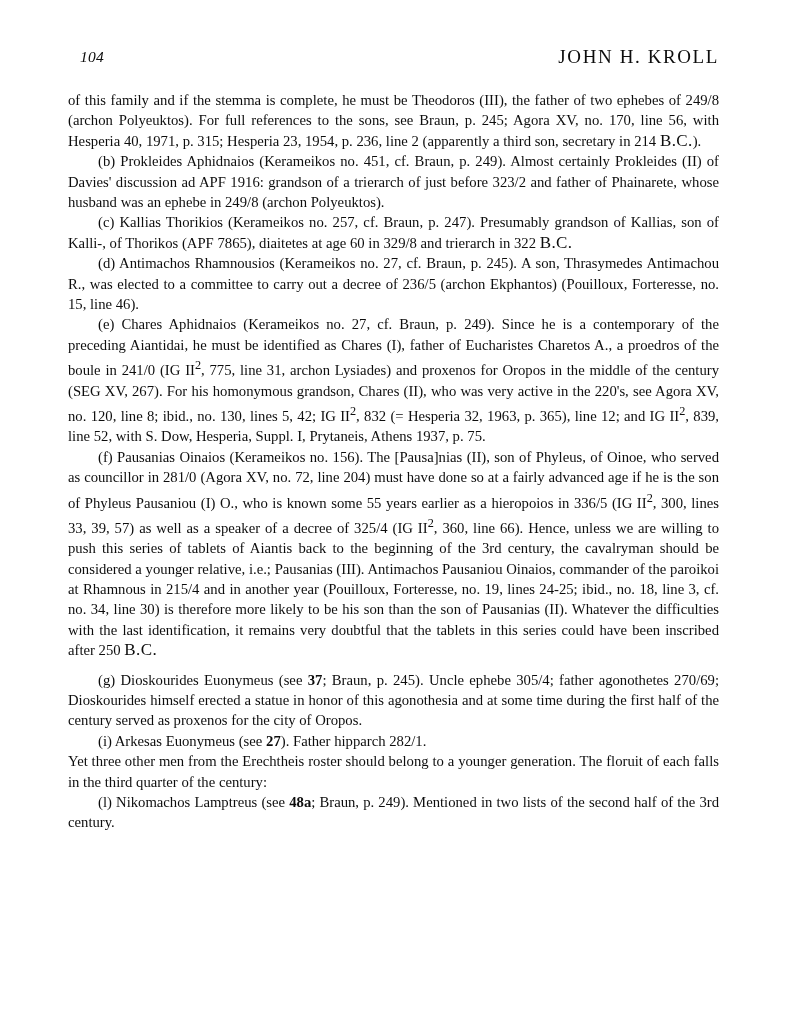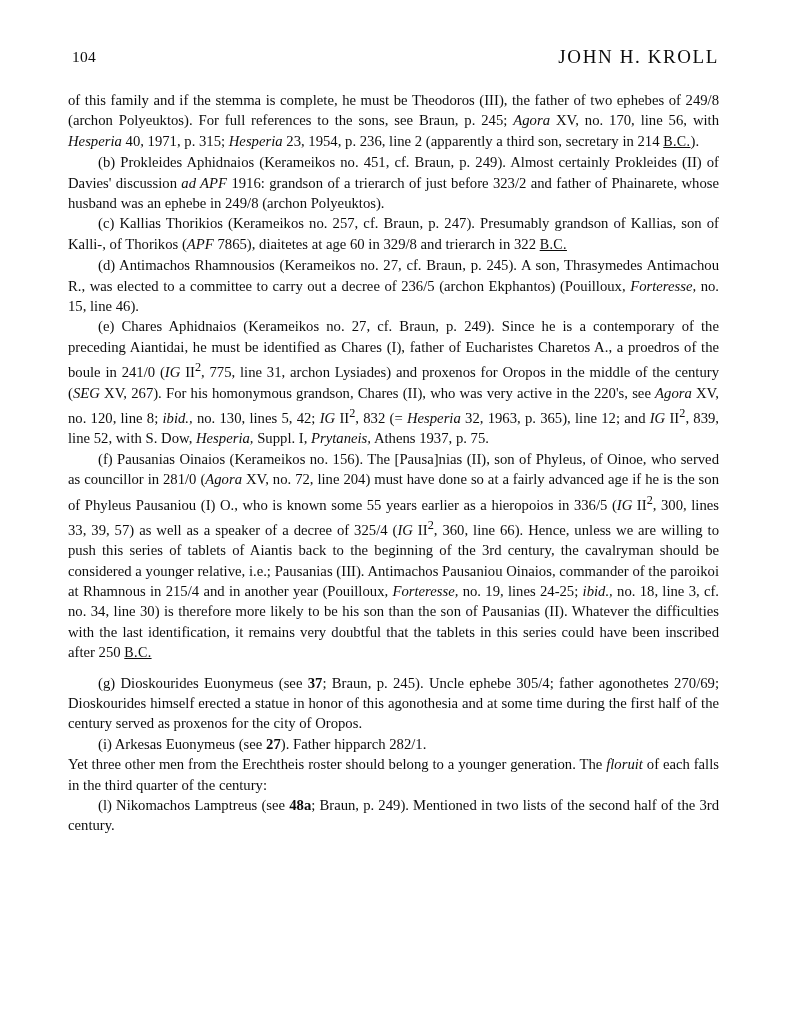--- a/index.html
+++ b/index.html
@@ -20,24 +20,25 @@
     box-sizing: border-box;
     padding: 46px 68px 0 68px;
   }
   .running-head {
     position: relative;
     height: 34px;
     margin-bottom: 10px;
   }
   .page-number {
     position: absolute;
-    left: 4px;
+    left: 12px;
     top: 2px;
     font-size: 15.5px;
     letter-spacing: 0.2px;
+    font-style: italic;
   }
   .head-title {
     text-align: right;
     font-size: 19px;
     letter-spacing: 1.6px;
     padding-left: 10px;
   }
   .body {
     font-size: 14.7px;
     line-height: 20.4px;
@@ -45,26 +46,25 @@
     text-justify: inter-word;
     hyphens: none;
   }
   p {
     margin: 0;
     text-indent: 0;
   }
   p.indent {
     text-indent: 30px;
   }
-  .it { font-style: italic; }
+  .it { }
   .bd { font-weight: bold; }
   .sc {
-    font-size: 14px;
+    font-size: 17px;
     letter-spacing: 0.4px;
-    text-decoration: underline;
   }
   .gap { height: 9px; }
 </style>
 </head>
 <body>
 
 <div class="page">
 
   <div class="running-head">
     <div class="page-number">104</div>

